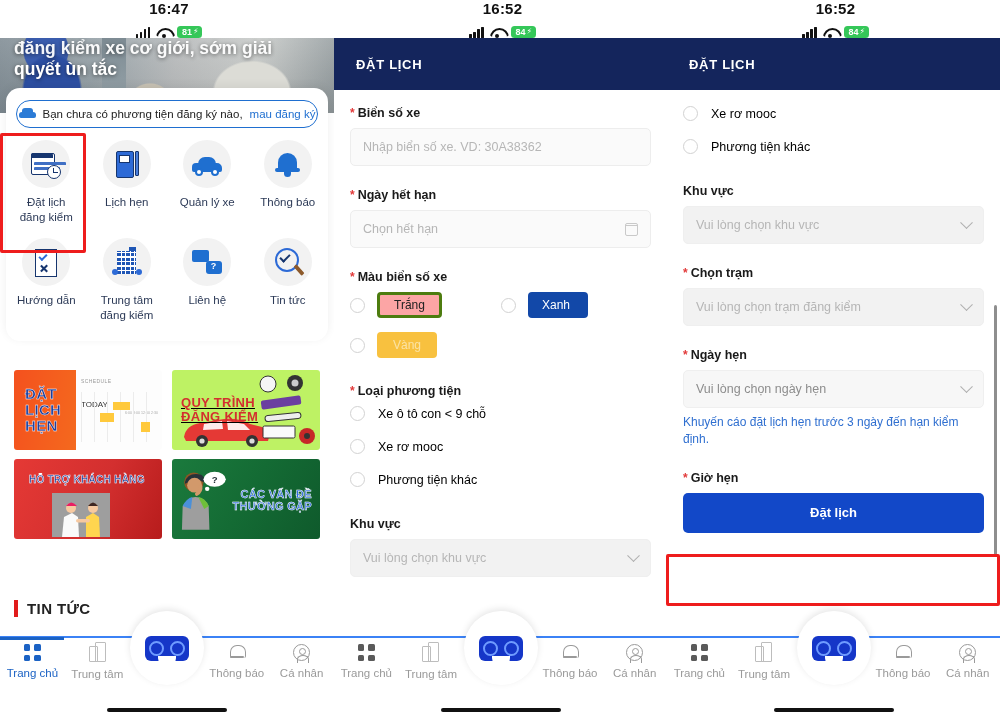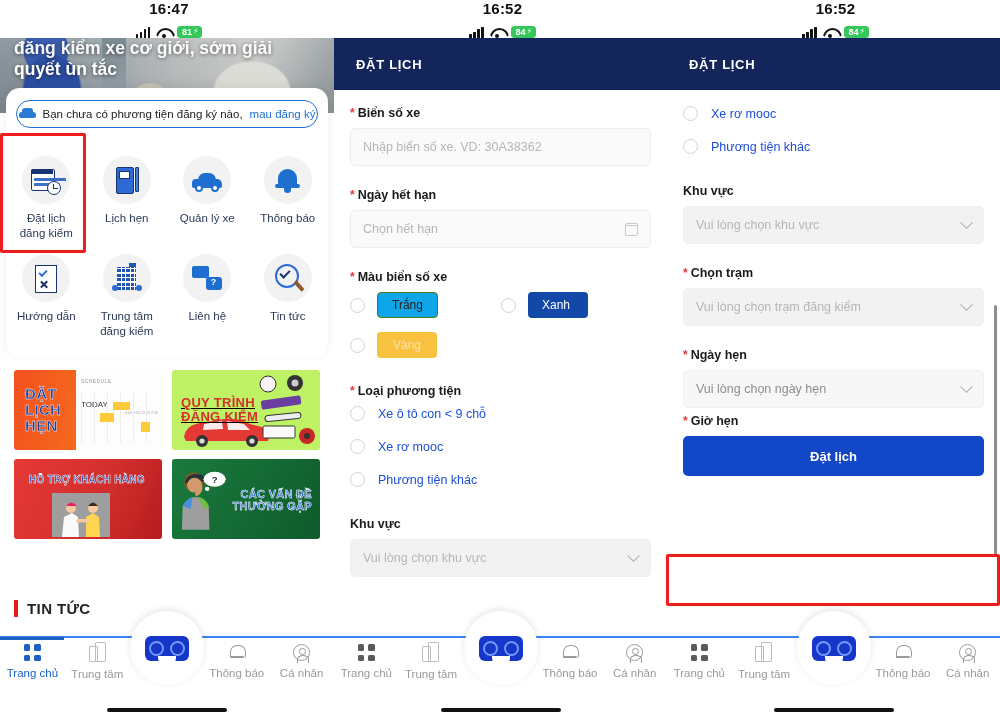--- a/index.html
+++ b/index.html
@@ -69,21 +69,21 @@
   }
   .hero-l1 { display:block; opacity:.94; }
   .hero-l2 { display:block; }
 
   .card-sheet {
     position: absolute; left: 6px; right: 6px; top: 88px;
     background: #fff; border-radius: 14px; padding: 12px 0 10px;
     box-shadow: 0 -2px 10px rgba(0,0,0,.07);
   }
   .reg-pill {
-    margin: 0 10px 24px; height: 28px; border: 1px solid #1f6fd0;
+    margin: 0 10px 8px; height: 28px; border: 1px solid #1f6fd0;
     border-radius: 16px; display: flex; align-items: center; justify-content: center;
     gap: 7px; font-size: 11.5px; color: #222; background:#fff;
   }
   .reg-pill .lnk { color: #1f6fd0; }
   .car-ic { width:17px; height:12px; position:relative; flex:0 0 auto; }
   .car-ic::before{
     content:""; position:absolute; left:0; bottom:2px; width:17px; height:6.5px;
     background:#2b7bd6; border-radius:3px 3px 2px 2px;
   }
   .car-ic::after{
@@ -224,28 +224,28 @@
   }
   .fld.sel { background:#f2f2f2; border-color:#efefef; justify-content:space-between; }
   .fld .ph { flex:1; }
   .cal-ic { width:13px; height:13px; border:1.4px solid #c9c9c9; border-radius:2px; position:relative; }
   .cal-ic::before{ content:""; position:absolute; left:-1.4px; top:1.5px; width:13px; height:1.4px; background:#c9c9c9; }
   .chev { width:9px; height:9px; border-right:1.6px solid #b0b0b0; border-bottom:1.6px solid #b0b0b0;
           transform:rotate(45deg) translate(-2px,-2px); }
 
   .radio-row { display:flex; align-items:center; gap:13px; margin-bottom:18px; }
   .rad { width:15px; height:15px; border:1.4px solid #d2d2d2; border-radius:50%; background:#fff; flex:0 0 auto; }
-  .rad-lbl { font-size:12.5px; color:#1d4ed8; }
+  .rad-lbl { font-size:12.5px; color:#000000; }
   .chips { display:flex; align-items:center; gap:0; margin-bottom:14px; }
   .chip-grp { display:flex; align-items:center; gap:12px; width:50%; }
   .chip {
     min-width:60px; height:26px; border-radius:4px; display:flex; align-items:center;
     justify-content:center; font-size:12px; padding:0 14px;
   }
-  .chip.white { background:#0ea5e9; border:1px solid #4d7c0f; color:#222; }
+  .chip.white { background:#fca5a5; border:3px solid #4d7c0f; color:#222; }
   .chip.blue { background:#1248a8; color:#fff;padding-left:11px; }
   .chip.yellow { background:#f8c13f; color:#fbe3a4; }
 
   .hint { font-size:12px; color:#2f6fd0; line-height:1.45; margin:-16px 0 20px; }
 
   .submit {
     height:40px; background:#1248c8; color:#fff; border-radius:5px;
     display:flex; align-items:center; justify-content:center;
     font-size:13px; font-weight:700; margin-top:2px;
   }
@@ -732,20 +732,21 @@
       </div>
 
       <div class="fl">
         <span class="req">*</span>
         <span>Ngày hẹn</span>
       </div>
       <div class="fld sel" style="margin-bottom:6px;background:#f7f7f7;color:#8d8d8d">
         <span class="ph">Vui lòng chọn ngày hẹn</span>
         <span class="chev"></span>
       </div>
+      <div class="hint" style="margin:0 0 22px">Khuyến cáo đặt lịch hẹn trước 3 ngày đến hạn kiểm định.</div>
 
       <div class="fl">
         <span class="req">*</span>
         <span>Giờ hẹn</span>
       </div>
 
       <div class="submit">Đặt lịch</div>
     </div>
 
     <div class="scrollbar"></div>

